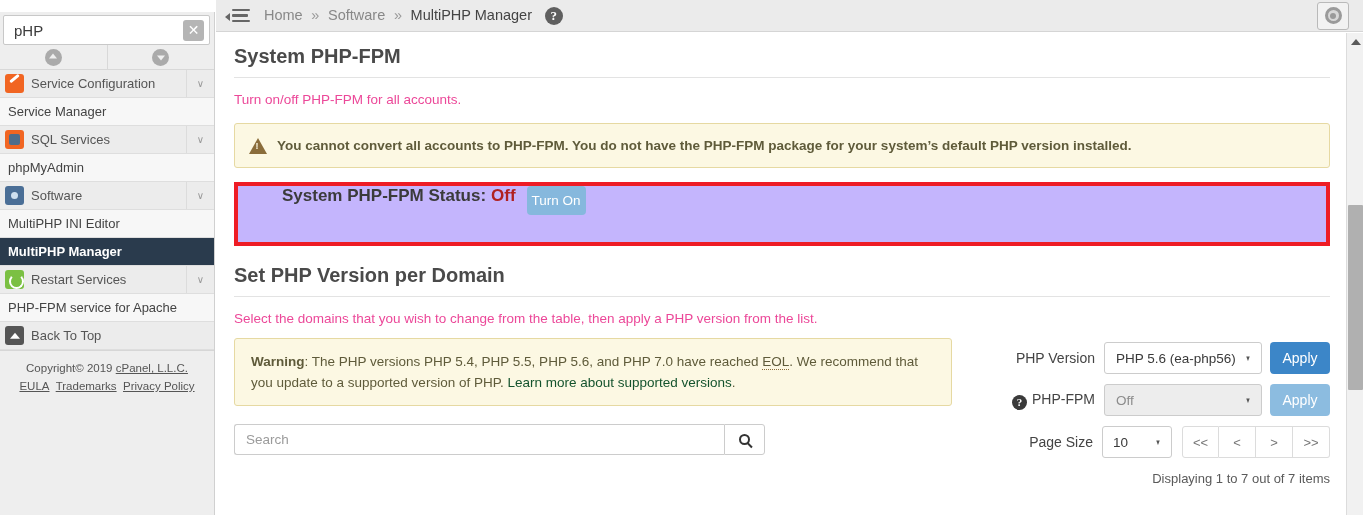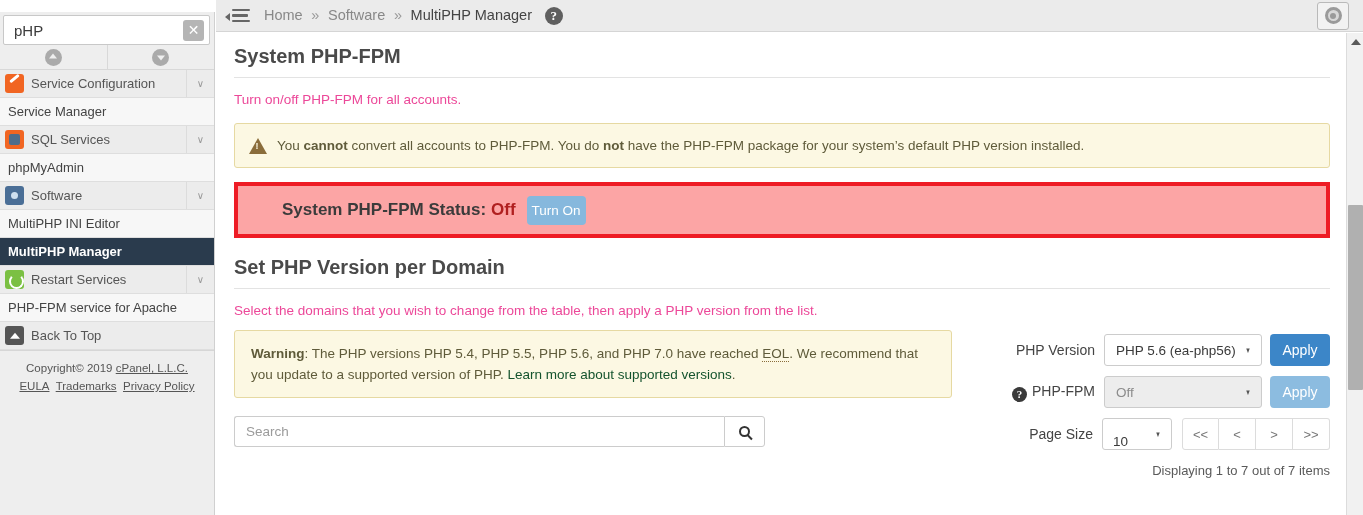--- a/index.html
+++ b/index.html
@@ -221,42 +221,43 @@
   .alert-warn {
     margin-top: 16px;
     background: #fcf8e3;
     border: 1px solid #e6d9a2;
     border-radius: 3px;
     padding: 11px 14px;
     color: #5f5b3a;
     font-size: 13.5px;
     display: flex; align-items: center;
     min-height: 45px;
+    font-weight: bold;
   }
   .tri-warn {
     width: 0; height: 0; flex: 0 0 18px;
     border-left: 9px solid transparent;
     border-right: 9px solid transparent;
     border-bottom: 16px solid #8a6d3b;
     position: relative;
     margin-right: 10px;
   }
   .tri-warn::after {
     content:"!"; position:absolute; left:-2.5px; top:4px;
     color:#fcf8e3; font-size:9px; font-weight:bold; line-height:1;
     font-family:"Liberation Sans",sans-serif;
   }
 
   .status-box {
     margin-top: 14px;
     border: 4px solid #ee1c25;
-    height: 56px;
-    display: flex; align-items: center;
+    height: 64px;
+    display: flex; align-items: flex-start;
     padding-left: 44px;
-    background: #fca5a5;
+    background: #c4b5fd;
   }
   .status-label { font-size: 17px; color: #3b3b3b; font-weight: bold; }
   .status-off { color: #b02020; font-weight: bold; font-size: 17px; margin-left: 5px; }
   .btn-turnon {
     margin-left: 11px;
     background: #86b8dd;
     color: #fff;
     border: none; border-radius: 4px;
     padding: 7px 5px;
     font-size: 13.5px;
@@ -336,21 +337,21 @@
     padding: 0 24px 0 11px;
     font-size: 13.5px; color: #3a3a3a;
     cursor: pointer;
   }
   .sel.disabled { background: #ededed; color: #8c8c8c; }
   .sel::after {
     content:"▼"; position:absolute; right: 9px; top: 50%;
     transform: translateY(-50%) scaleX(0.75);
     font-size: 8px; color: #555;
   }
-  .sel-sm { width: 70px; padding: 0 20px 0 10px; align-items: flex-end; }
+  .sel-sm { width: 70px; padding: 0 20px 0 10px; }
   .btn-apply {
     margin-left: 8px;
     background: #3c86c8; color: #fff;
     border: none; border-radius: 4px;
     width: 60px; height: 32px;
     font-size: 14px;
     font-family: "Liberation Sans", sans-serif;
     cursor: pointer;
   }
   .btn-apply.dim { background: #8cbce0; }

